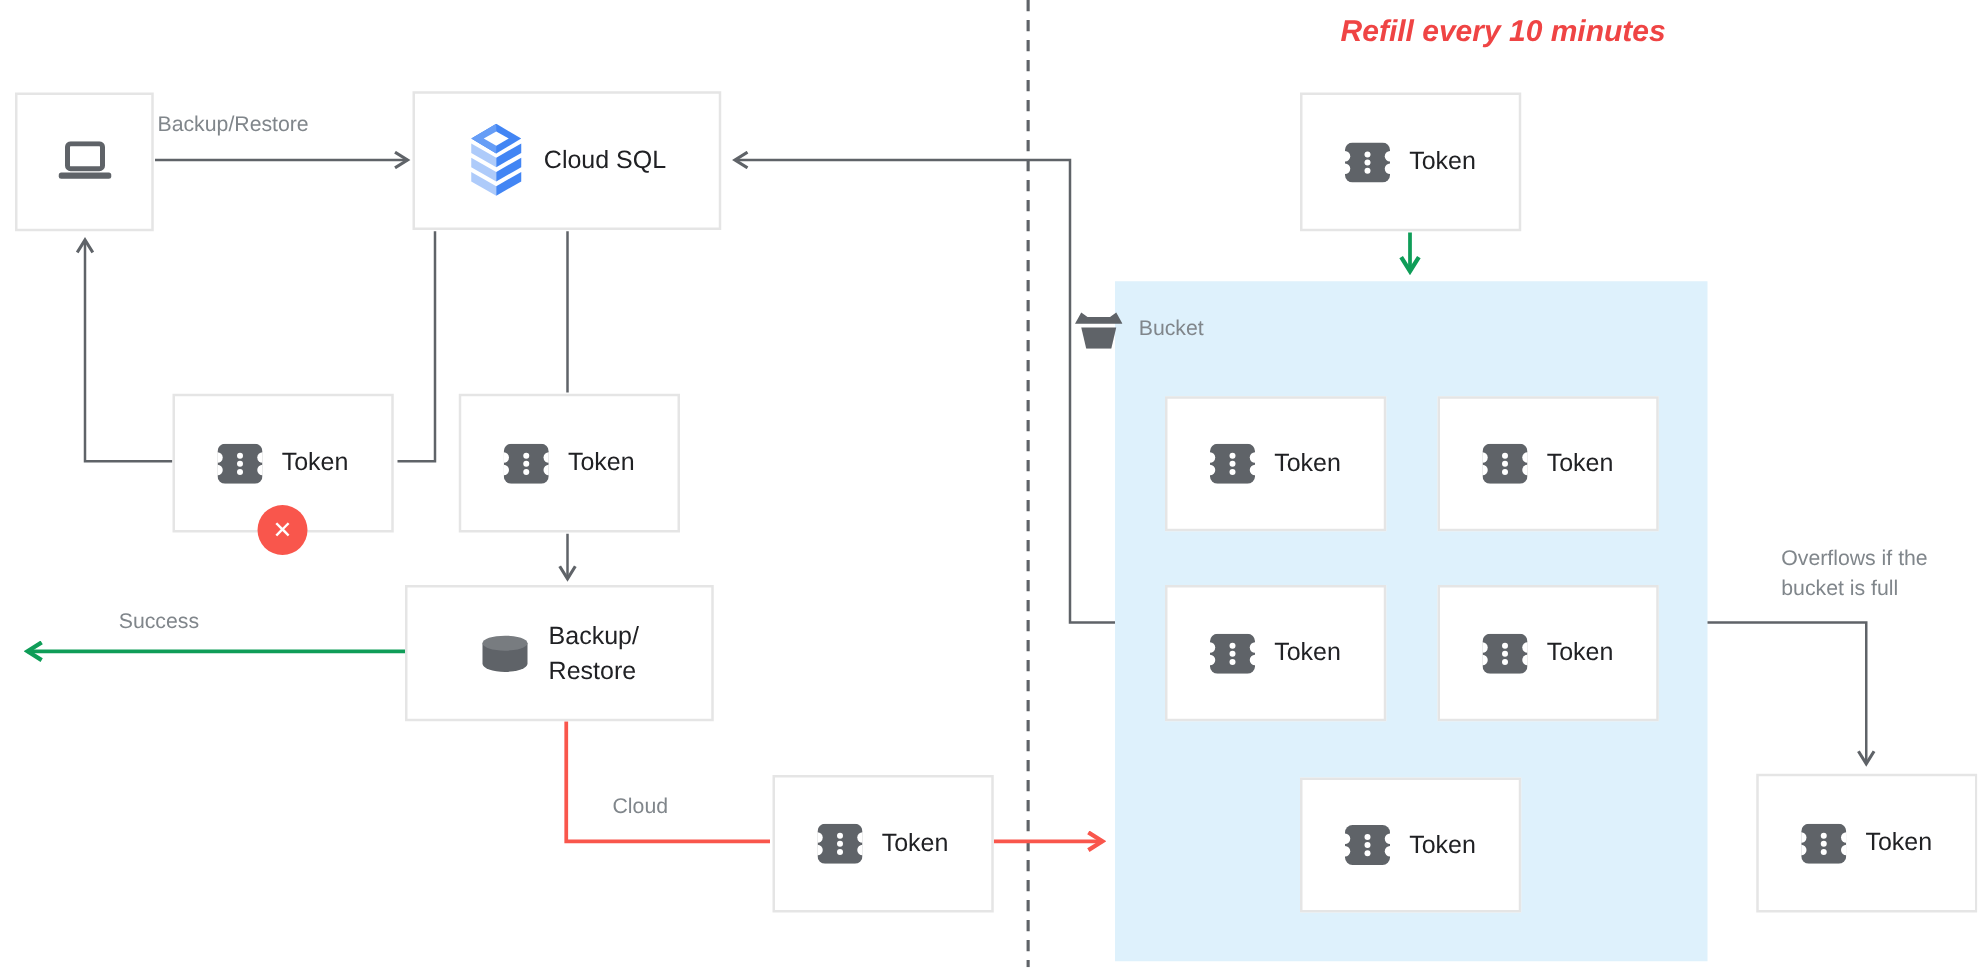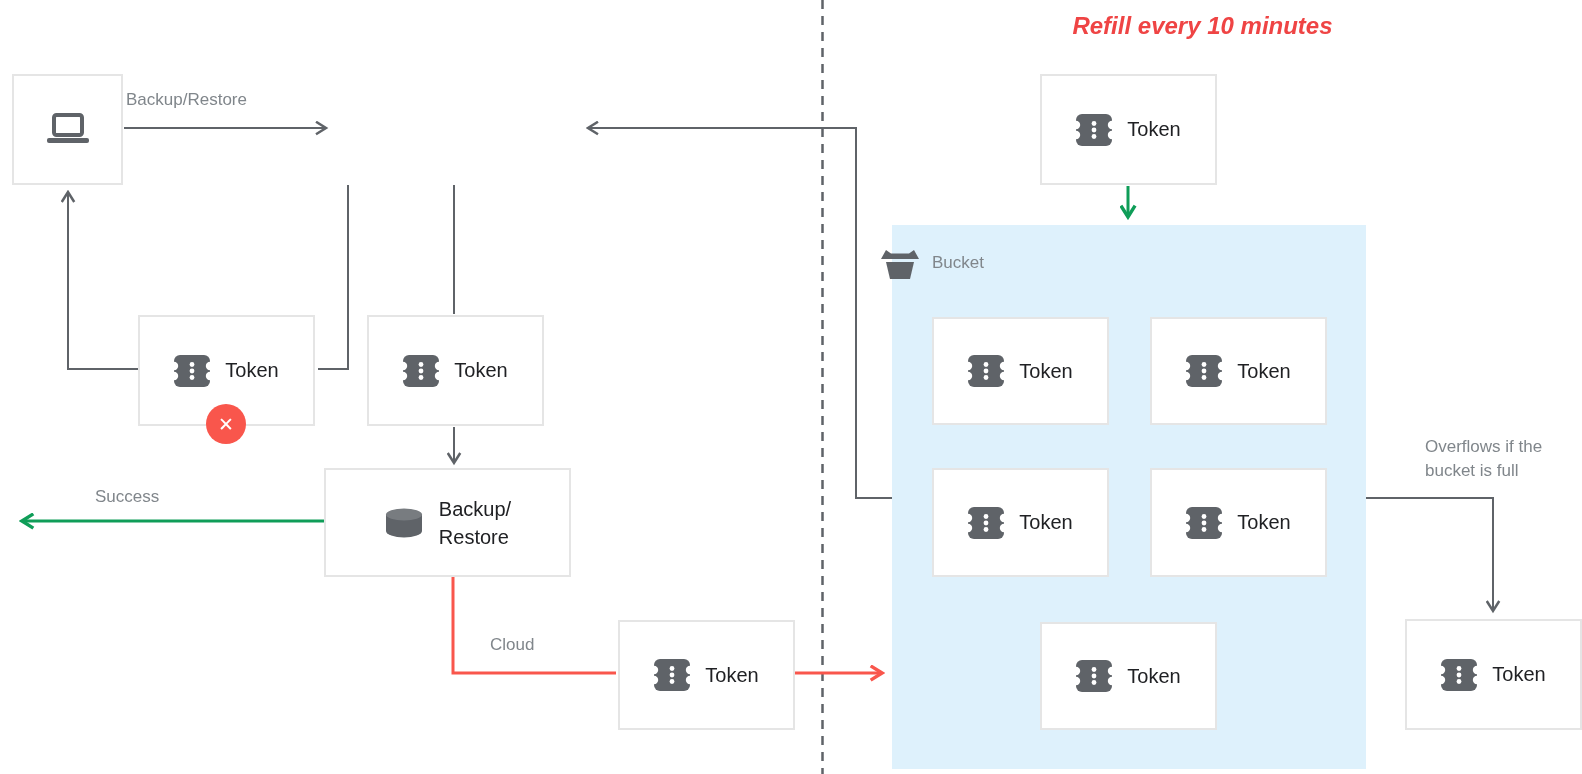--- a/index.html
+++ b/index.html
@@ -15,21 +15,21 @@
     color:#202124;font-size:20px;
   }
   .nlabel{white-space:nowrap;}
   .two-line{line-height:28px;}
   .elabel{position:absolute;font-size:17px;color:#80868b;z-index:2;white-space:nowrap;}
   .center{}
   .title{
     position:absolute;left:1022px;top:12px;width:361px;text-align:center;
     font-size:24px;font-weight:bold;color:#ef4444;z-index:2;font-style:italic;
   }
-  .bucket-header{position:absolute;left:881px;top:247px;display:flex;align-items:center;gap:13px;z-index:2;}
+  .bucket-header{position:absolute;left:860px;top:247px;display:flex;align-items:center;gap:13px;z-index:2;}
   .bucket-header .glabel{font-size:17px;color:#80868b;}
   .badge{
     position:absolute;left:206px;top:404px;width:40px;height:40px;border-radius:50%;
     background:#f9564c;color:#ffffff;display:flex;align-items:center;justify-content:center;
     font-size:19px;font-weight:bold;z-index:3;
   }
   .overflow-note{position:absolute;left:1425px;top:435px;width:170px;font-size:17px;line-height:24px;color:#80868b;z-index:2;}
   .ic{flex:0 0 auto;}
 </style>
 </head>
@@ -95,20 +95,34 @@
     <div>bucket is full</div>
   </div>
 
   <div class="node" style="left:12px;top:74px;width:111px;height:111px;">
     <svg class="ic" width="44" height="34" viewBox="0 0 44 34">
       <rect x="8" y="2" width="28" height="20" rx="2.5" fill="none" stroke="#5f6368" stroke-width="4"></rect>
       <rect x="1" y="25" width="42" height="5" rx="2" fill="#5f6368"></rect>
     </svg>
   </div>
 
+  <div class="node" style="left:330px;top:73px;width:247px;height:111px;">
+    <svg class="ic" width="46" height="59" viewBox="0 0 48 62">
+      <polygon points="24,0 45,12.5 24,25 3,12.5" fill="#4285f4"></polygon>
+      <polygon points="24,0 3,12.5 24,25 24,18 14.5,12.5 24,7" fill="#669df6"></polygon>
+      <polygon points="24,6.5 34.5,12.5 24,18.5 13.5,12.5" fill="#ffffff"></polygon>
+      <polygon points="3,16.5 24,28.5 24,36.5 3,24.5" fill="#aecbfa"></polygon>
+      <polygon points="24,28.5 45,16.5 45,24.5 24,36.5" fill="#4285f4"></polygon>
+      <polygon points="3,28.5 24,40.5 24,48.5 3,36.5" fill="#aecbfa"></polygon>
+      <polygon points="24,40.5 45,28.5 45,36.5 24,48.5" fill="#4285f4"></polygon>
+      <polygon points="3,40.5 24,52.5 24,60.5 3,48.5" fill="#aecbfa"></polygon>
+      <polygon points="24,52.5 45,40.5 45,48.5 24,60.5" fill="#4285f4"></polygon>
+    </svg>
+    <span class="nlabel">Cloud SQL</span>
+  </div>
 
   <div class="node" style="left:138px;top:315px;width:177px;height:111px;">
     <svg class="ic" width="36" height="32" viewBox="0 0 36 32">
         <use href="#tok"></use>
       </svg>
     <span class="nlabel">Token</span>
   </div>
 
   <div class="node" style="left:367px;top:315px;width:177px;height:111px;">
     <svg class="ic" width="36" height="32" viewBox="0 0 36 32">

